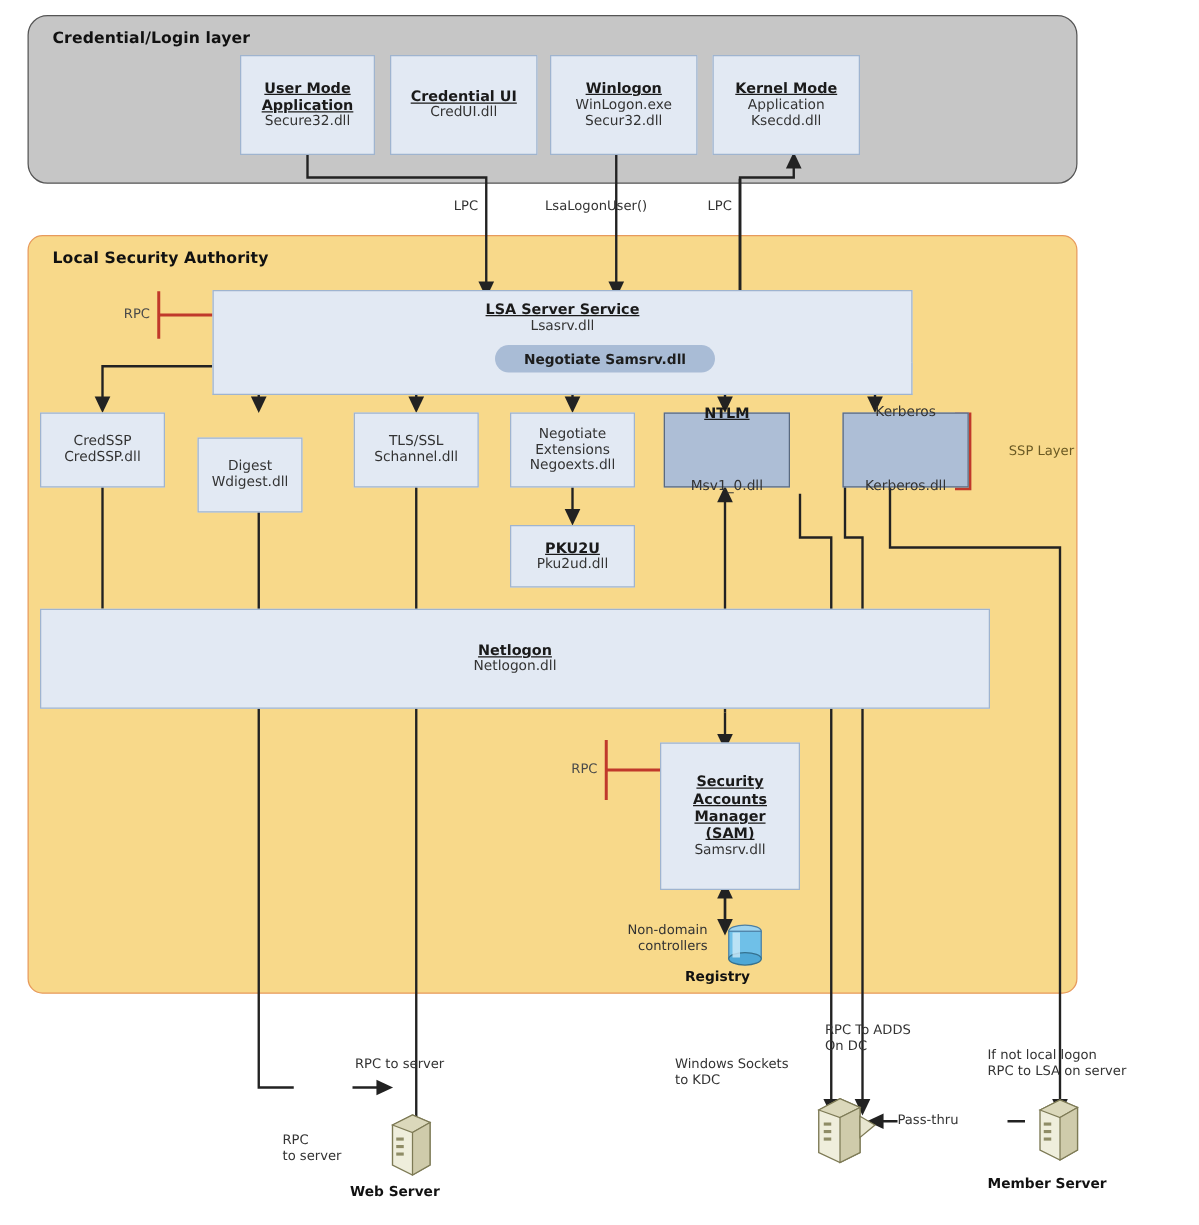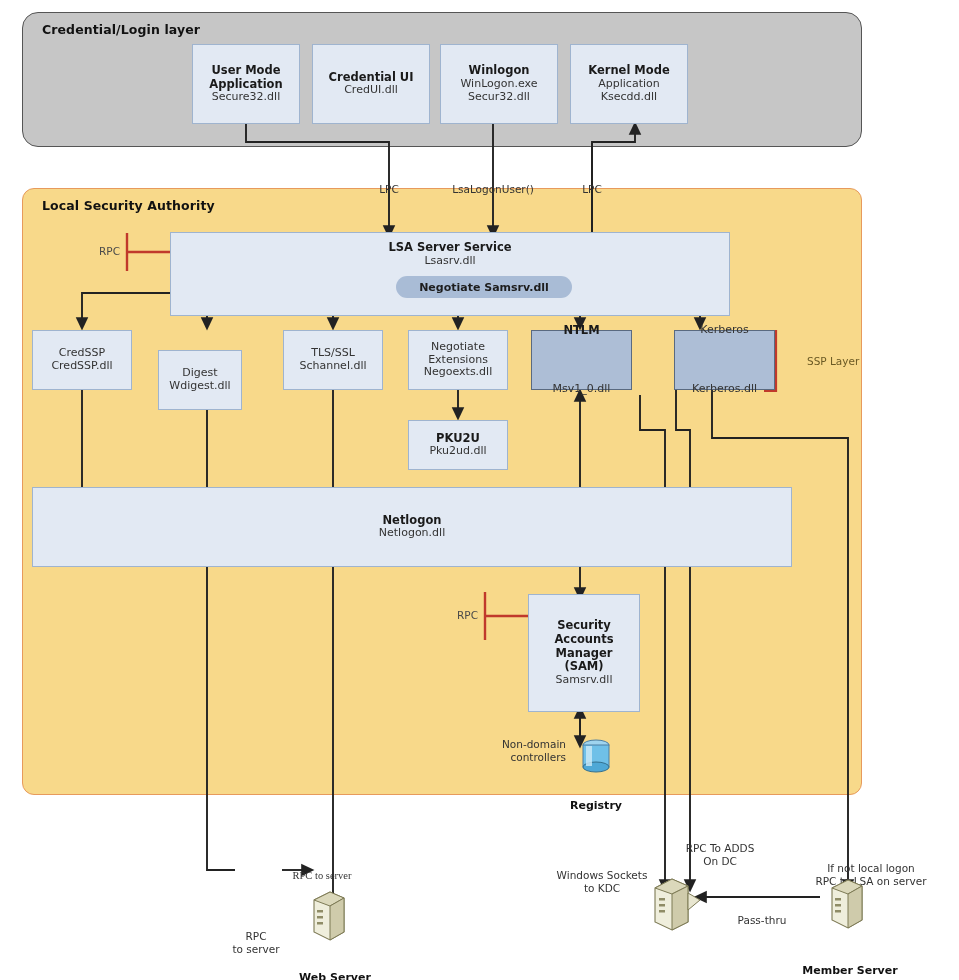--- a/index.html
+++ b/index.html
@@ -52,21 +52,21 @@
     border:1px solid #9fb4cf;
     display:flex;
     flex-direction:column;
     align-items:center;
     justify-content:center;
     text-align:center;
     line-height:1.18;
     color:#1a1a1a;
     font-size:11px;
   }
-  .box .b-bold{font-weight:bold;font-size:11.5px;}
+  .box .b-bold{font-weight:bold;font-size:11.5px;text-decoration:underline;}
   .box .b-norm{font-weight:normal;font-size:11px;color:#333;}
 
   .box-ssp{
     background:#adbed6;
     border:1px solid #5a6a80;
     gap:46px;
   }
 
   .box-wide{
     align-items:center;
@@ -85,21 +85,21 @@
 
   
   .lbl{
     position:absolute;
     font-size:10.5px;
     color:#333333;
     white-space:nowrap;
     line-height:1.25;
   }
   .lbl-b{font-weight:bold;color:#111111;font-size:11px;}
-  .lbl-c{text-align:center;margin-top:24px;}
+  .lbl-c{text-align:left;}
   .lbl-r{text-align:right;}
   .lbl-ssp{color:#6b5a24;font-size:10.5px;}
   .lbl-rpc{color:#4a4a4a;font-size:10.5px;}
 </style>
 </head>
 <body>
 
 <div id="stage">
 
   <div class="panel-cred"></div>
@@ -274,21 +274,21 @@
     <g>
       <ellipse cx="596" cy="745" rx="13" ry="5" fill="#9fd4ef" stroke="#4c7fa3" stroke-width="1"></ellipse>
       <rect x="583" y="745" width="26" height="22" fill="#6fc0e8" stroke="#4c7fa3" stroke-width="1"></rect>
       <ellipse cx="596" cy="767" rx="13" ry="5" fill="#4fa8d6" stroke="#35718f" stroke-width="1"></ellipse>
       <rect x="586" y="746" width="6" height="20" fill="#cdeaf8" opacity="0.8"></rect>
     </g>
   </svg>
 
   <div class="lbl lbl-b lbl-c" style="left:548px;top:775px;width:96px;">Registry</div>
 
-  <div class="lbl lbl-c" style="left:262px;top:845px;width:120px;font-family:Liberation Serif, serif;">RPC to server</div>
+  <div class="lbl lbl-c" style="left:284px;top:845px;width:120px;">RPC to server</div>
 
   <div class="lbl lbl-c" style="left:226px;top:906px;width:60px;">RPC</div>
   <div class="lbl lbl-c" style="left:226px;top:919px;width:60px;">to server</div>
 
   <div class="lbl lbl-c" style="left:540px;top:845px;width:124px;">Windows Sockets</div>
   <div class="lbl lbl-c" style="left:540px;top:858px;width:124px;">to KDC</div>
 
   <div class="lbl lbl-c" style="left:660px;top:818px;width:120px;">RPC To ADDS</div>
   <div class="lbl lbl-c" style="left:660px;top:831px;width:120px;">On DC</div>
 

